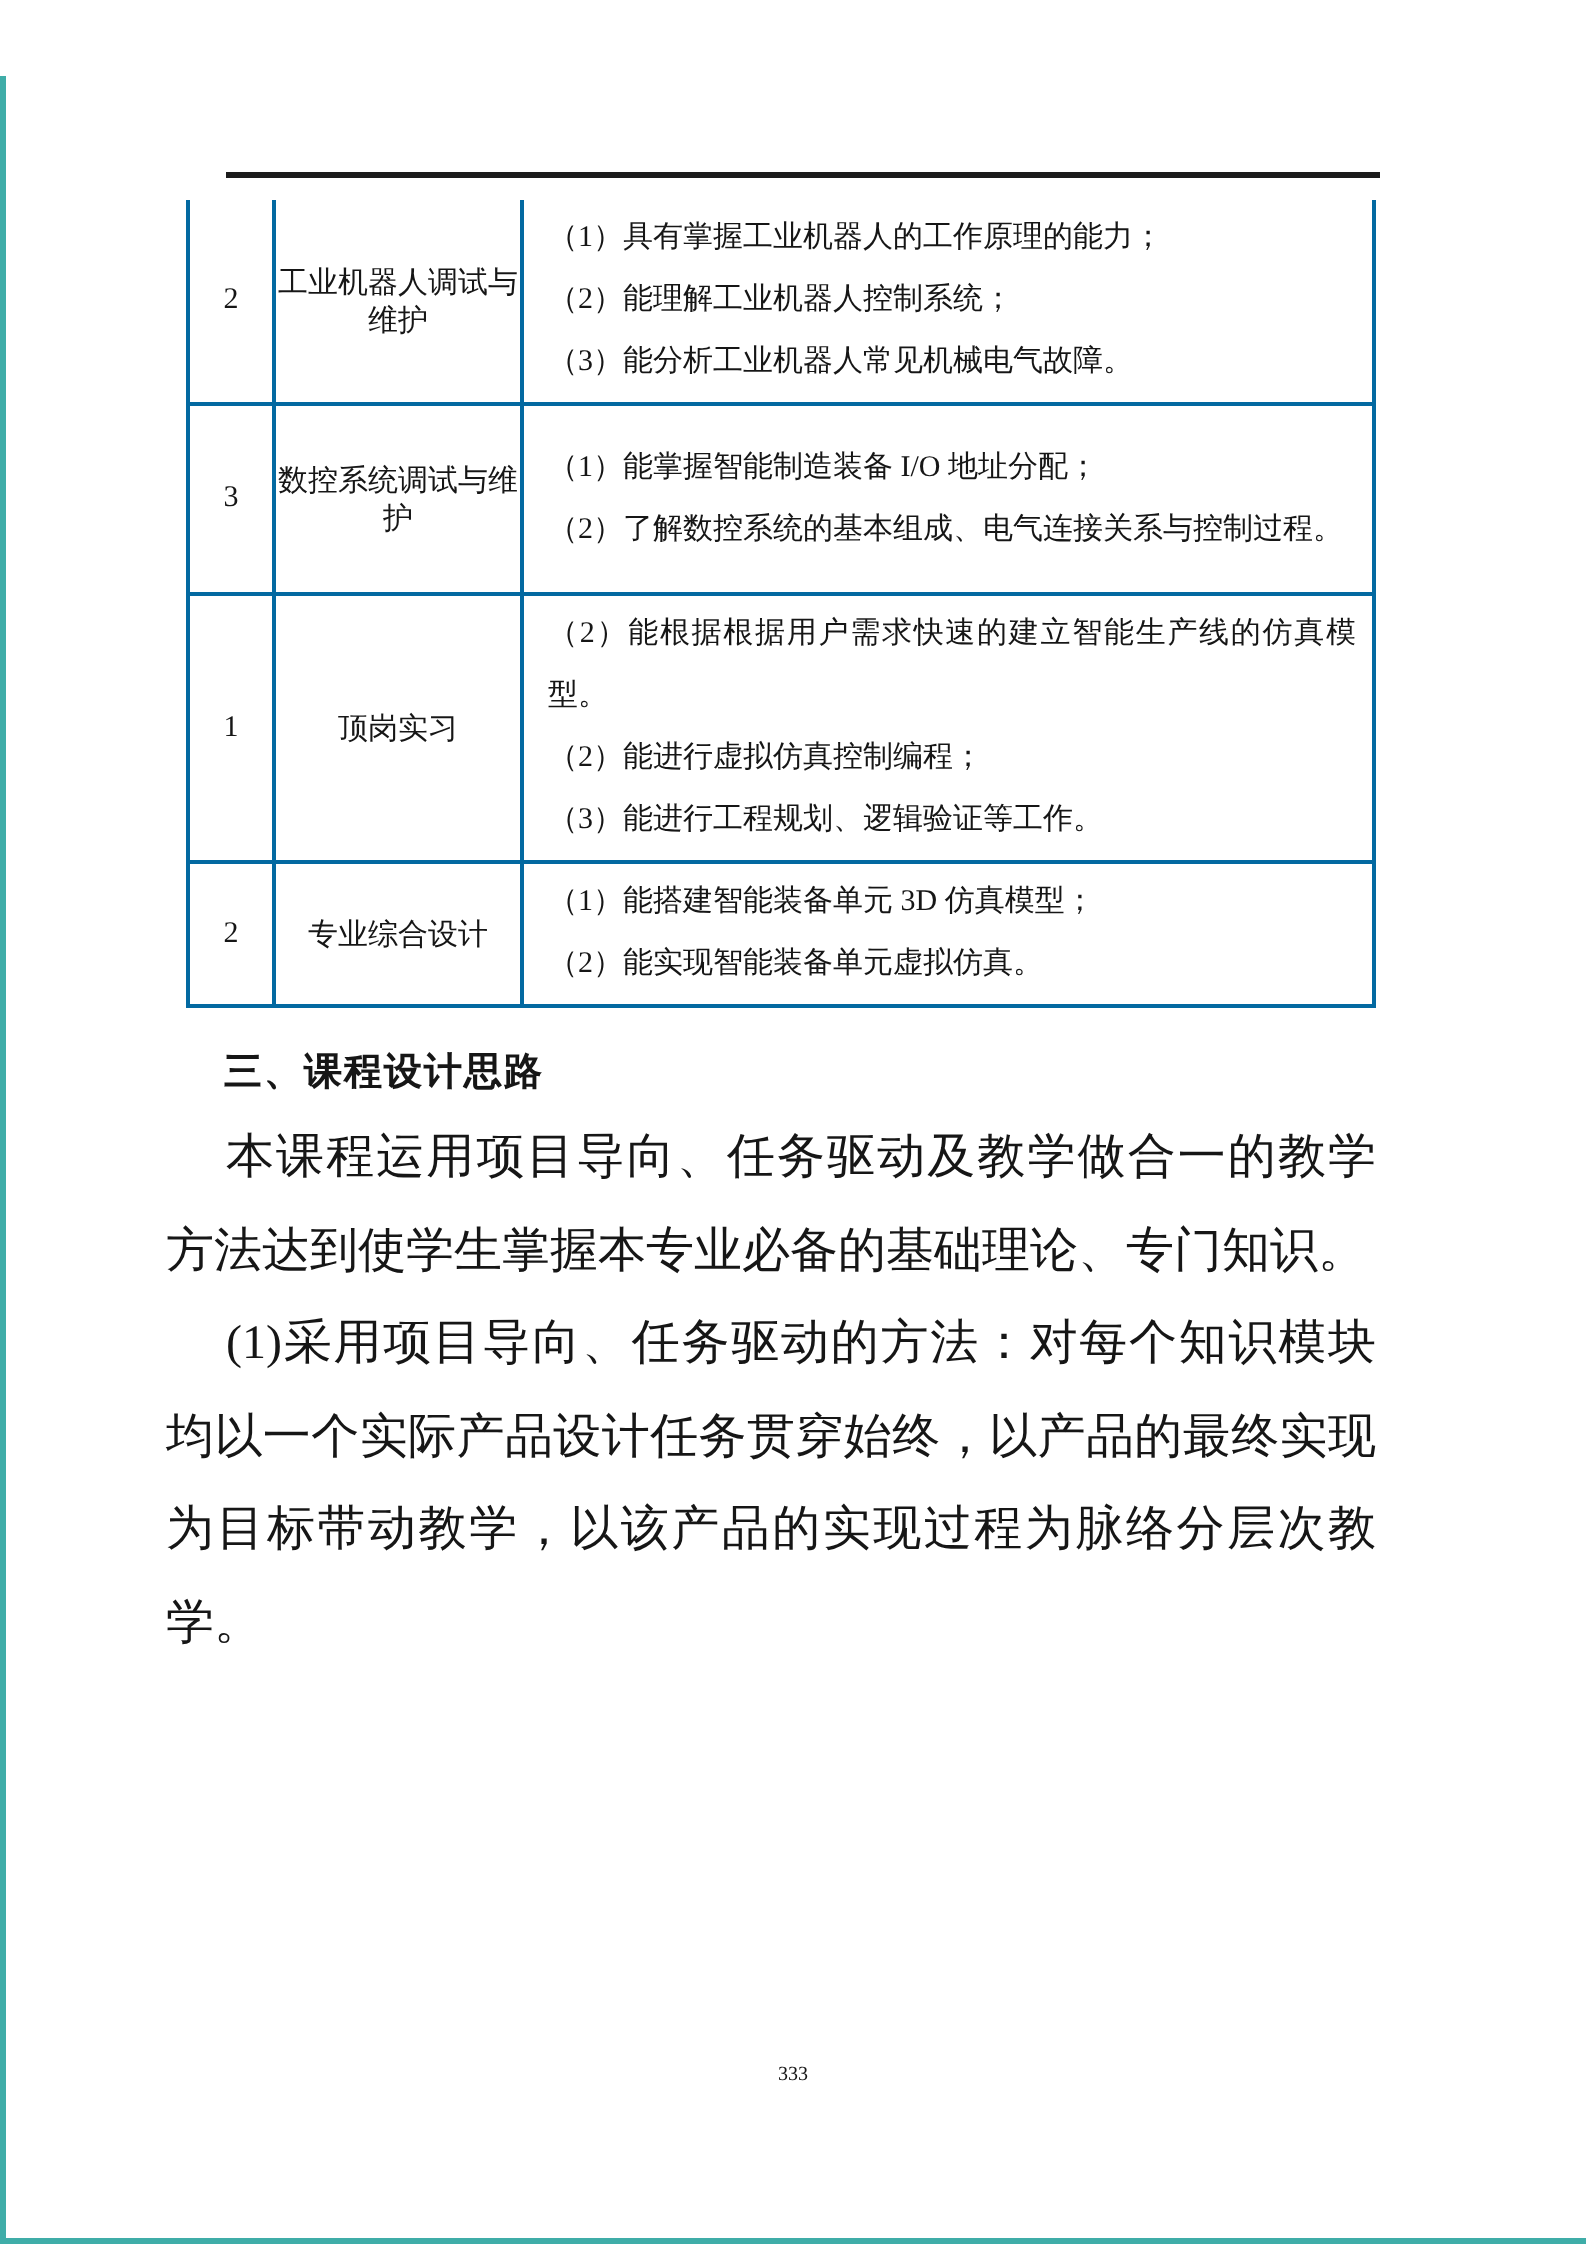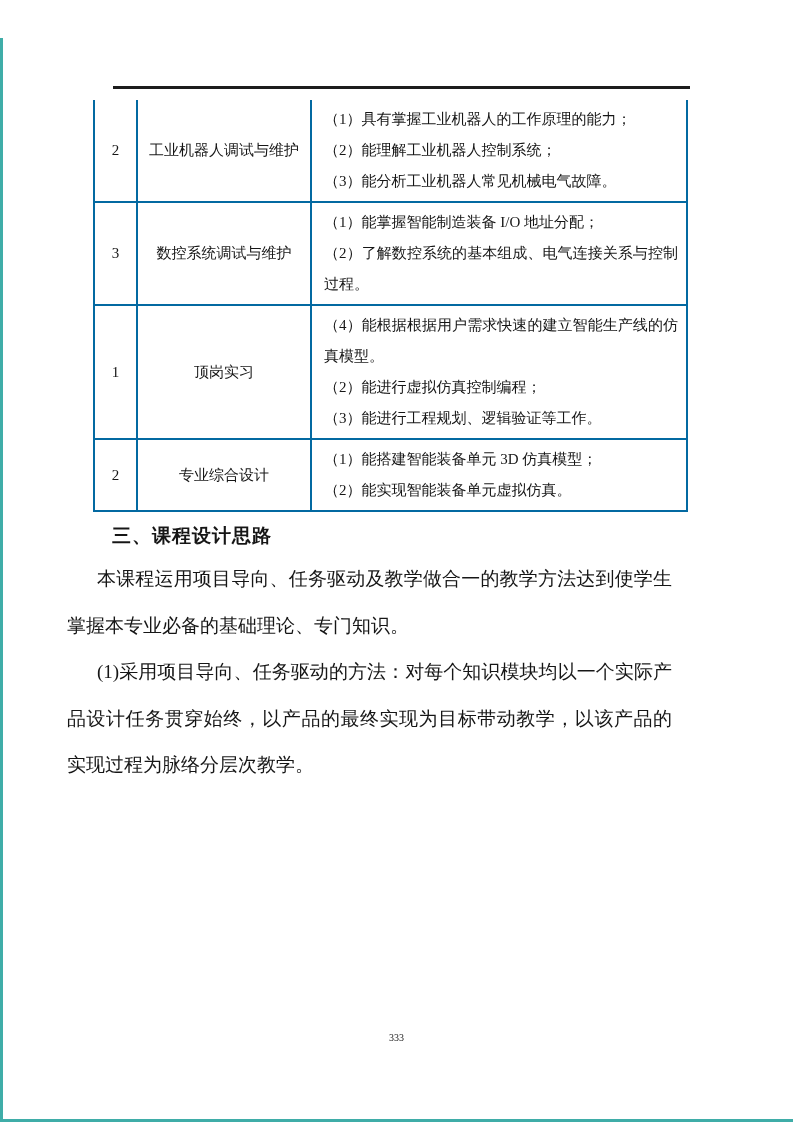--- a/index.html
+++ b/index.html
@@ -43,43 +43,43 @@
     border-collapse: collapse;
     table-layout: fixed;
     font-size: 15px;
   }
   table.support-table td {
     border: 2px solid #0369a1;
     vertical-align: middle;
   }
   table.support-table tr.open-top td { border-top: none; }
   td.c-no   { width: 43px;  text-align: center; }
-  td.c-name { width: 174px; text-align: center; padding: 0 1px; }
+  td.c-name { width: 124px; text-align: center; padding: 0 1px; }
   td.c-pts  { padding: 4px 8px 4px 12px; }
   .pt { line-height: 31px; text-align: justify; }
   tr.r-a  { height: 97px; }
   tr.r-b  { height: 95px; }
   tr.r-h  { height: 41px; }
   tr.r-c  { height: 120px; }
   tr.r-d  { height: 62px; }
   tr.r-h td {
     font-weight: bold; text-align: center; padding: 0;
   }
 
   
   .section-title {
     position: absolute; top: 523px; left: 112px;
     font-family: Liberation Mono, monospace;
     font-size: 19px; font-weight: bold; letter-spacing: 1px;
     white-space: nowrap;
     text-align: center;
   }
   .body-text {
-    position: absolute; top: 556px; left: 67px; width: 605px;
-    font-size: 19px; line-height: 46.5px;
+    position: absolute; top: 556px; left: 83px; width: 605px;
+    font-size: 24px; line-height: 46.5px;
     text-align: justify;
   }
   .body-text p { text-indent: 30px; margin: 0; }
 
   .page-number {
     position: absolute; top: 1032px; left: 0; width: 100%;
     text-align: center; font-size: 10px;
   }
 </style>
 </head>
@@ -108,21 +108,21 @@
         <td class="c-name">数控系统调试与维护</td>
         <td class="c-pts">
           <div class="pt">（1）能掌握智能制造装备 I/O 地址分配；</div>
           <div class="pt">（2）了解数控系统的基本组成、电气连接关系与控制过程。</div>
         </td>
       </tr>
       <tr class="r-c">
         <td class="c-no">1</td>
         <td class="c-name">顶岗实习</td>
         <td class="c-pts">
-          <div class="pt">（4）能根据根据用户需求快速的建立智能生产线的仿真模型。</div>
+          <div class="pt">（2）能根据根据用户需求快速的建立智能生产线的仿真模型。</div>
           <div class="pt">（2）能进行虚拟仿真控制编程；</div>
           <div class="pt">（3）能进行工程规划、逻辑验证等工作。</div>
         </td>
       </tr>
       <tr class="r-d">
         <td class="c-no">2</td>
         <td class="c-name">专业综合设计</td>
         <td class="c-pts">
           <div class="pt">（1）能搭建智能装备单元 3D 仿真模型；</div>
           <div class="pt">（2）能实现智能装备单元虚拟仿真。</div>

